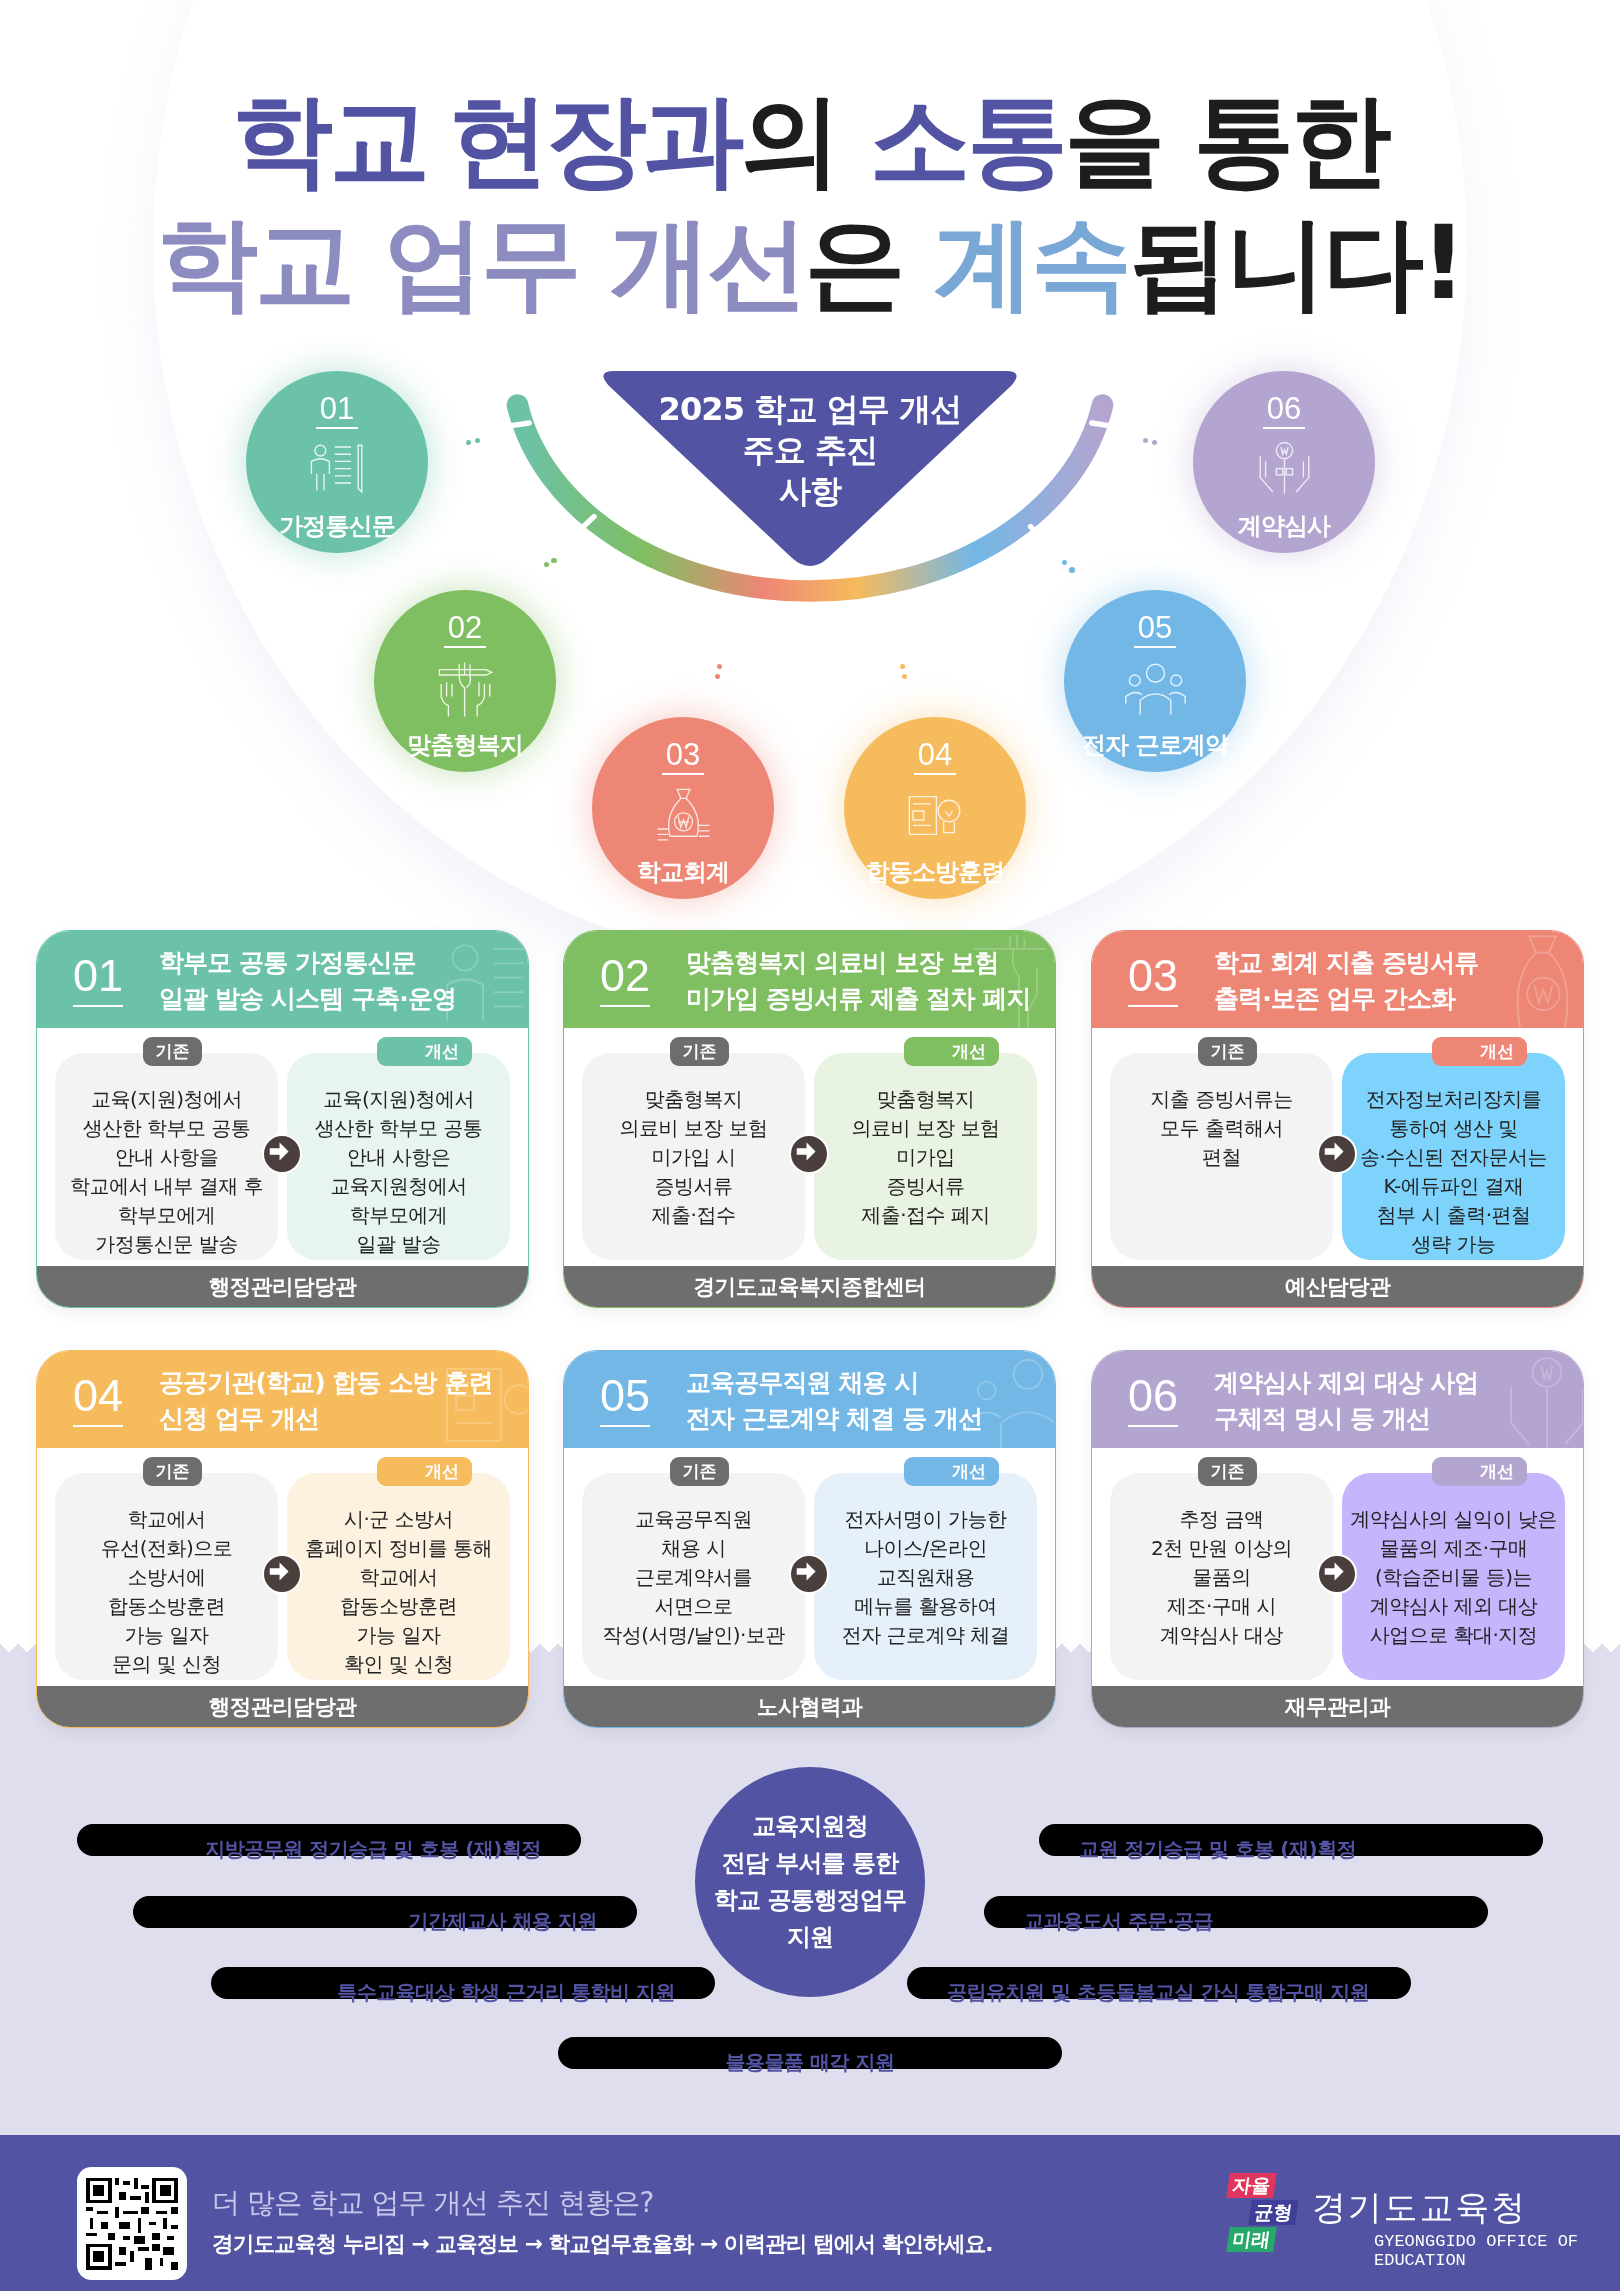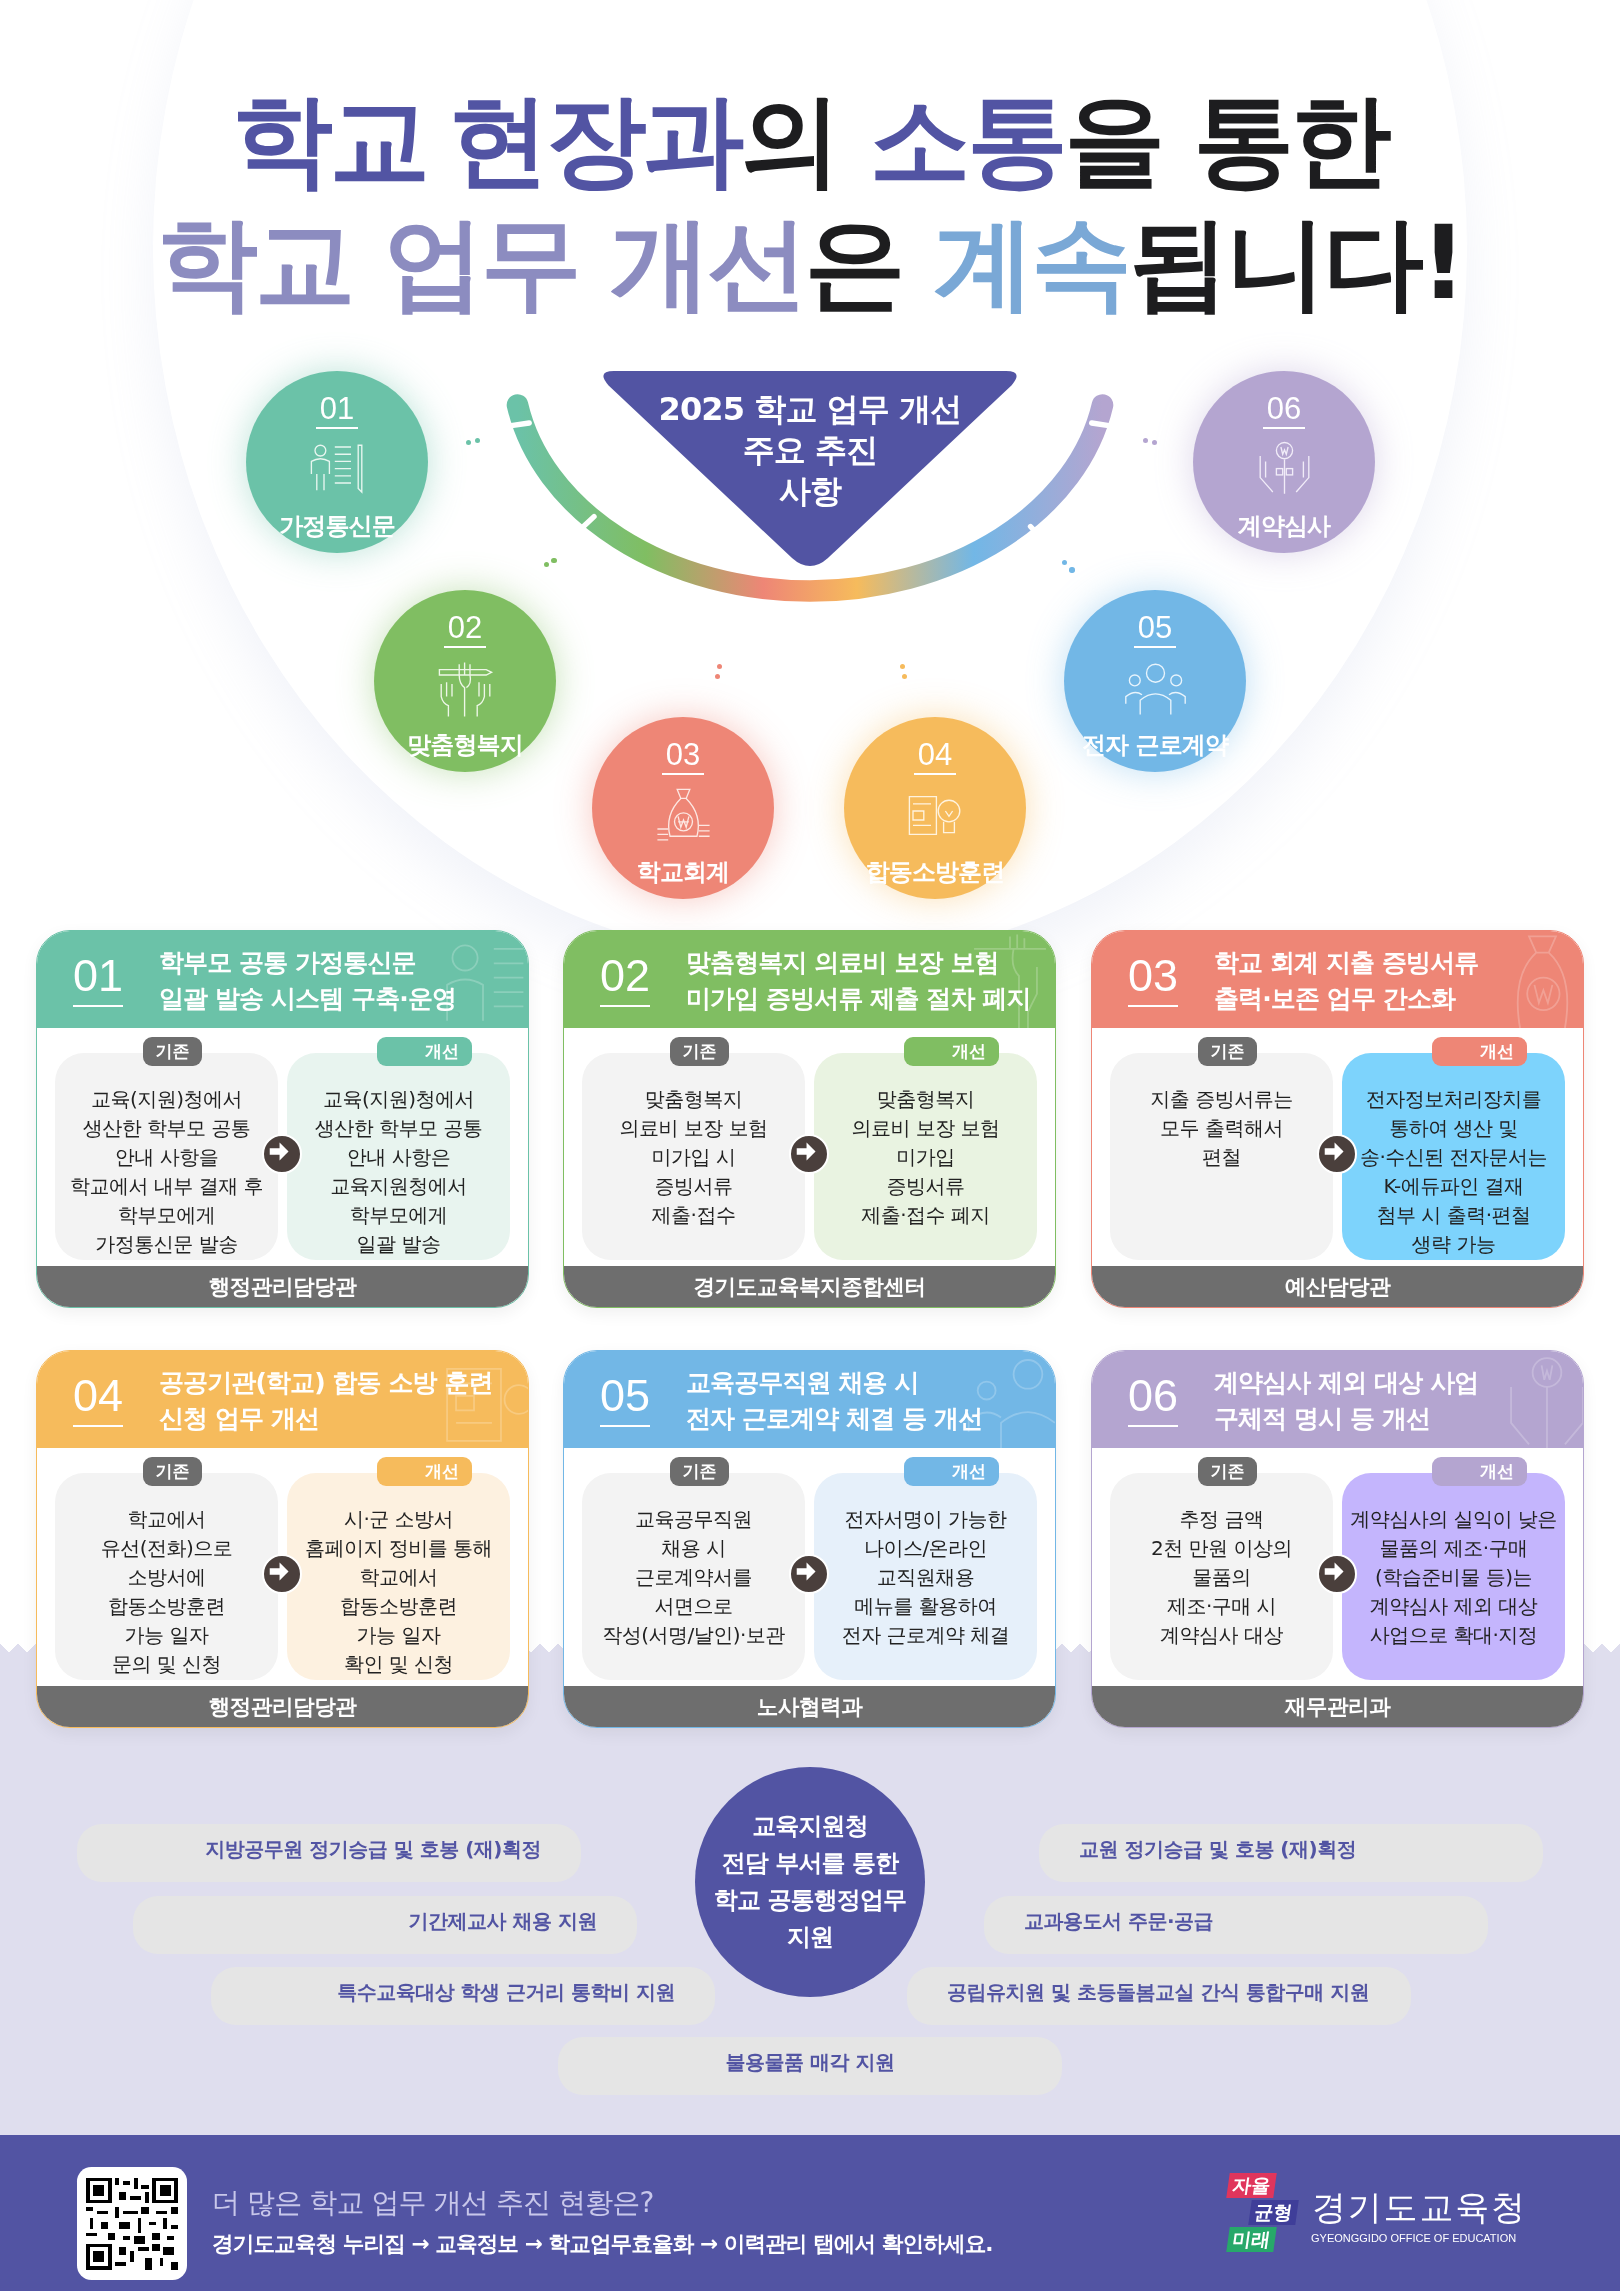--- a/index.html
+++ b/index.html
@@ -109,21 +109,21 @@
     color: #fff; text-align: center; font-size: 21.6px; font-weight: bold; line-height: 41px; letter-spacing: -0.5px;
   }
 
   
   .support-hub {
     position: absolute; left: 695px; top: 1767px; width: 230px; height: 230px; border-radius: 50%;
     background: #5254a3; color: #fff; text-align: center; display: flex; align-items: center; justify-content: center;
     font-size: 24px; font-weight: bold; line-height: 37px; letter-spacing: -0.9px; white-space: pre-line;
   }
   .pill {
-    position: absolute; height: 58px; background: #e5e5e5; border-radius: 25px;
+    position: absolute; height: 32px; background: #000000; border-radius: 25px;
     color: #5254a3; font-size: 20px; line-height: 50px; letter-spacing: -0.5px; font-weight: bold;
   }
   .pill.left { text-align: right; padding-right: 40px; }
   .pill.right { text-align: left; padding-left: 40px; }
 
   
   .footer {
     position: absolute; left: 0; top: 2135px; width: 1620px; height: 157px; background: #5254a3;
   }
   .qr {
@@ -131,21 +131,21 @@
     padding: 9px;
   }
   .footer .q1 { position: absolute; left: 212px; top: 49px; color: #c8c7ea; font-size: 28px; letter-spacing: -0.9px; }
   .footer .q2 { position: absolute; left: 212px; top: 94px; color: #fff; font-size: 21.6px; letter-spacing: -0.9px; font-weight: bold; }
   .logo-badges { position: absolute; left: 1228px; top: 2173px; width: 72px; height: 81px; }
   .logo-badges span {
     position: absolute; color: #fff; font-size: 19px; font-weight: bold; padding: 0 4.5px; line-height: 25px;
     transform: skewX(-8deg);
   }
   .logo-name { position: absolute; left: 1312px; top: 2185px; color: #fff; font-size: 34px; letter-spacing: 1.8px; }
-  .logo-sub { position: absolute; left: 1311px; top: 2232px; color: #fff; font-size: 11px; font-family: Liberation Sans, sans-serif; }
+  .logo-sub { position: absolute; left: 1374px; top: 2232px; color: #fff; font-size: 17px; font-family: Liberation Mono, monospace; }
 </style>
 </head>
 <body>
 
 <div class="page">
   <div class="bg-arc"></div>
   <div class="bg-zigzag"></div>
   <div class="bg-lower"></div>
 
   <div class="headline">

